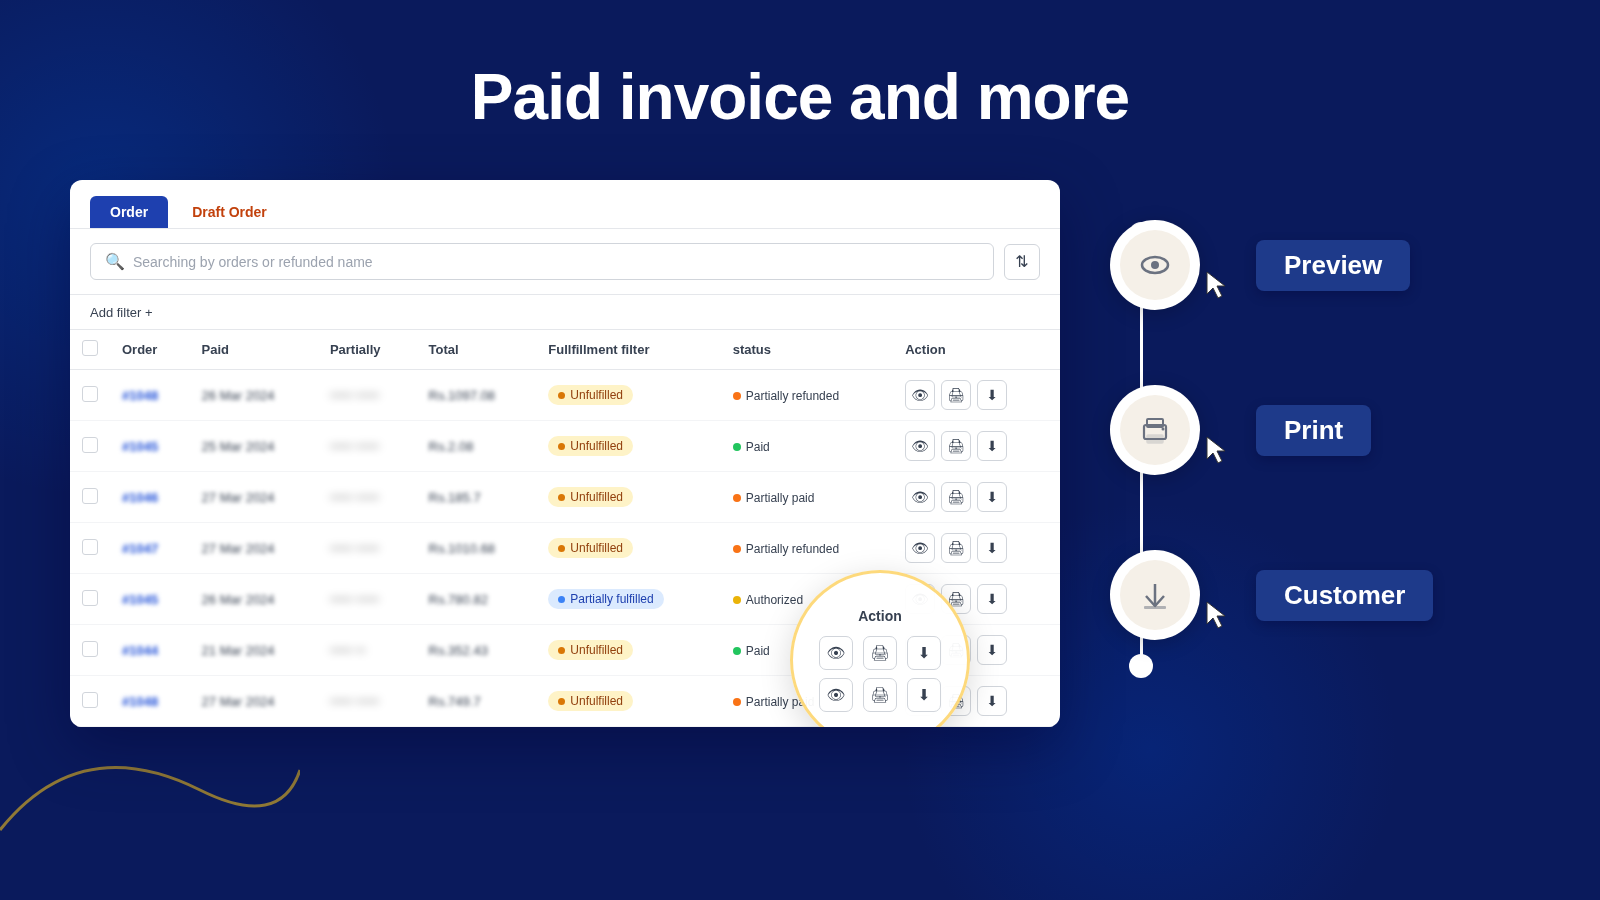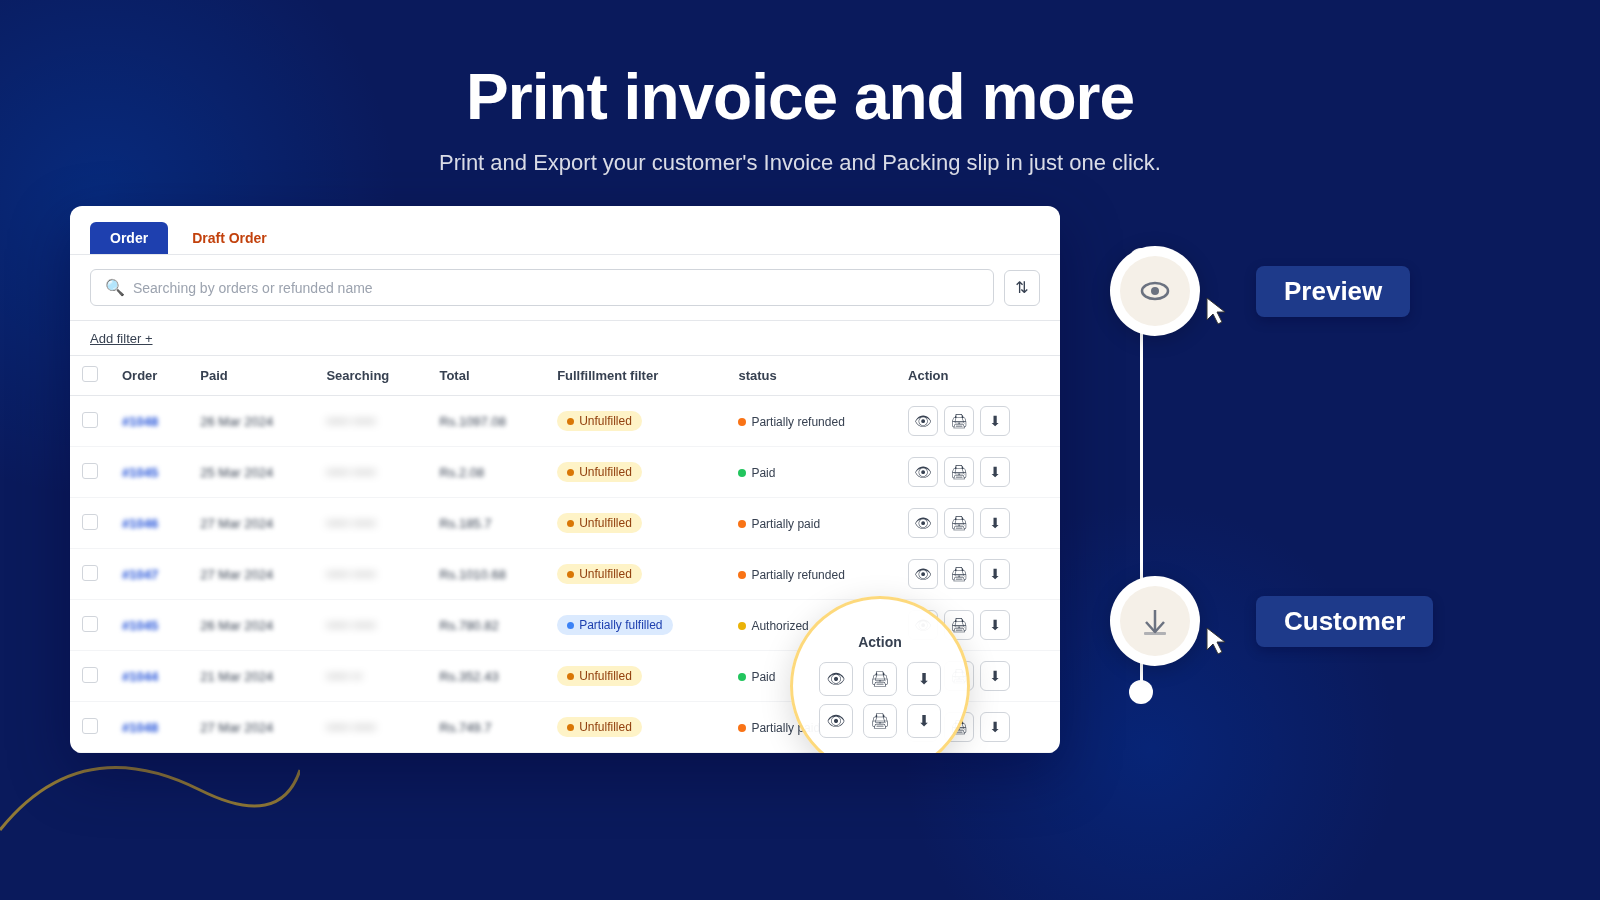--- a/index.html
+++ b/index.html
@@ -132,21 +132,20 @@
     }
     .add-filter-btn {
       display: inline-flex;
       align-items: center;
       gap: 4px;
       color: #374151;
       font-size: 13px;
       cursor: pointer;
       background: none;
       border: none;
-      text-decoration: underline;
     }
 
     
     .order-table {
       width: 100%;
       border-collapse: collapse;
     }
     .order-table th {
       padding: 10px 12px;
       text-align: left;
@@ -358,22 +357,21 @@
 <div class="bg-decoration">
   <div class="bg-circle-left"></div>
   <div class="bg-circle-right"></div>
 </div>
 
 <svg class="gold-curve" width="300" height="160" viewBox="0 0 300 160">
   <path d="M0,120 Q80,20 200,80 Q280,120 300,60" stroke="#c9a227" stroke-width="3" fill="none" opacity="0.7"></path>
 </svg>
 
 <div class="header">
-  <h1>Print invoice and more</h1>
-  <p>Print and Export your customer's Invoice  and Packing slip in just one click.</p>
+  <h1>Paid invoice and more</h1>
 </div>
 
 <div class="content-area">
 
   <div class="order-card" style="position:relative;">
 
     <div class="order-tabs">
       <button class="order-tab active">Order</button>
       <button class="order-tab">Draft Order</button>
     </div>
@@ -391,21 +389,21 @@
     </div>
 
     <table class="order-table">
       <thead>
         <tr>
           <th class="cb-col">
             <span class="checkbox-cell"></span>
           </th>
           <th>Order</th>
           <th>Paid</th>
-          <th>Searching</th>
+          <th>Partially</th>
           <th>Total</th>
           <th>Fullfillment filter</th>
           <th>status</th>
           <th>Action</th>
         </tr>
       </thead>
       <tbody id="table-body">
       <tr>
     <td class="cb-col">
       <span class="checkbox-cell"></span>
@@ -640,20 +638,38 @@
         </div>
 
         <div style="position:relative; margin-left: -22px; margin-top: 44px; z-index:10;">
           <svg width="30" height="30" viewBox="0 0 30 30">
             <polygon points="5,2 5,24 11,18 16,28 20,26 15,16 23,16" fill="white" stroke="#333" stroke-width="1"></polygon>
           </svg>
         </div>
         <div class="feature-label">Preview</div>
       </div>
 
+      <div class="feature-item feature-print">
+        <div class="feature-circle">
+          <div class="feature-circle-inner">
+            <svg width="38" height="38" viewBox="0 0 38 38">
+              <rect x="8" y="14" width="22" height="14" rx="2" stroke="#6b7280" stroke-width="2.2" fill="none"></rect>
+              <rect x="11" y="24" width="16" height="8" rx="1" fill="#6b7280" opacity="0.2" stroke="#6b7280" stroke-width="1.5"></rect>
+              <rect x="11" y="8" width="16" height="8" rx="1" stroke="#6b7280" stroke-width="2" fill="none"></rect>
+              <circle cx="27" cy="18" r="1.5" fill="#6b7280"></circle>
+            </svg>
+          </div>
+        </div>
+        <div style="position:relative; margin-left: -22px; margin-top: 44px; z-index:10;">
+          <svg width="30" height="30" viewBox="0 0 30 30">
+            <polygon points="5,2 5,24 11,18 16,28 20,26 15,16 23,16" fill="white" stroke="#333" stroke-width="1"></polygon>
+          </svg>
+        </div>
+        <div class="feature-label">Print</div>
+      </div>
 
       <div class="feature-item feature-download">
         <div class="feature-circle">
           <div class="feature-circle-inner">
             <svg width="38" height="38" viewBox="0 0 38 38">
               <polyline points="10,20 19,30 28,20" stroke="#6b7280" stroke-width="2.5" fill="none" stroke-linejoin="round"></polyline>
               <line x1="19" y1="8" x2="19" y2="30" stroke="#6b7280" stroke-width="2.5"></line>
               <rect x="8" y="30" width="22" height="3" rx="1" fill="#6b7280" opacity="0.5"></rect>
             </svg>
           </div>

